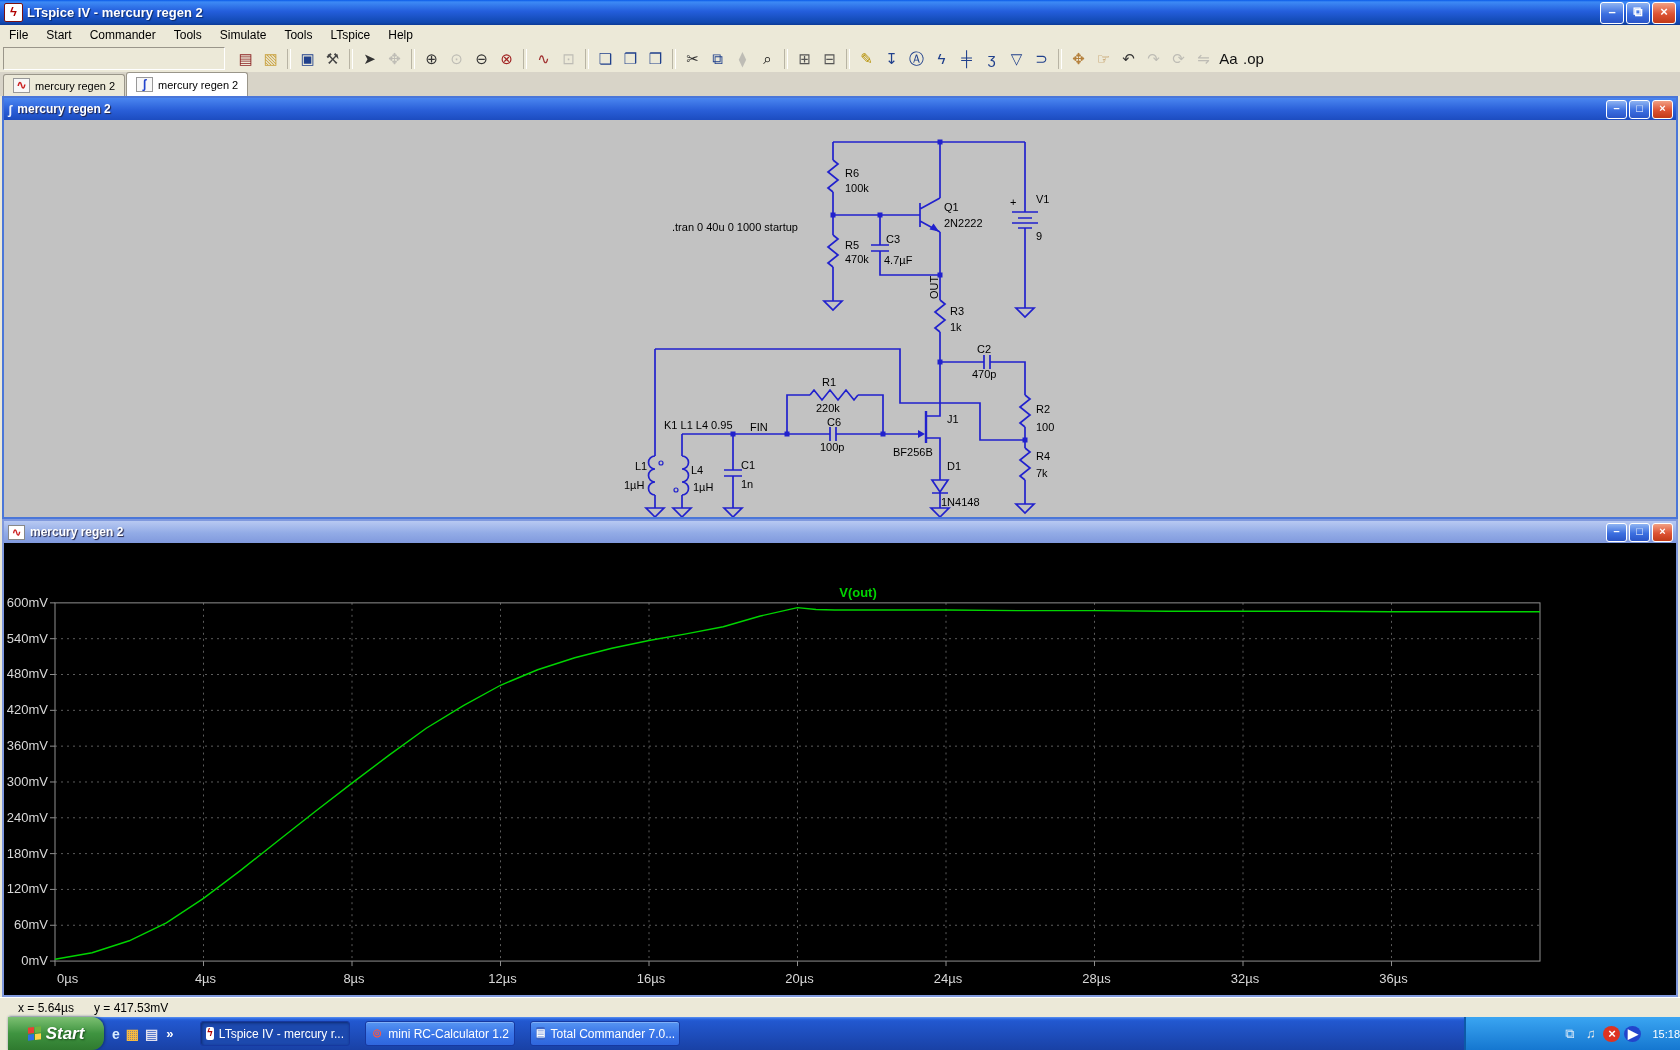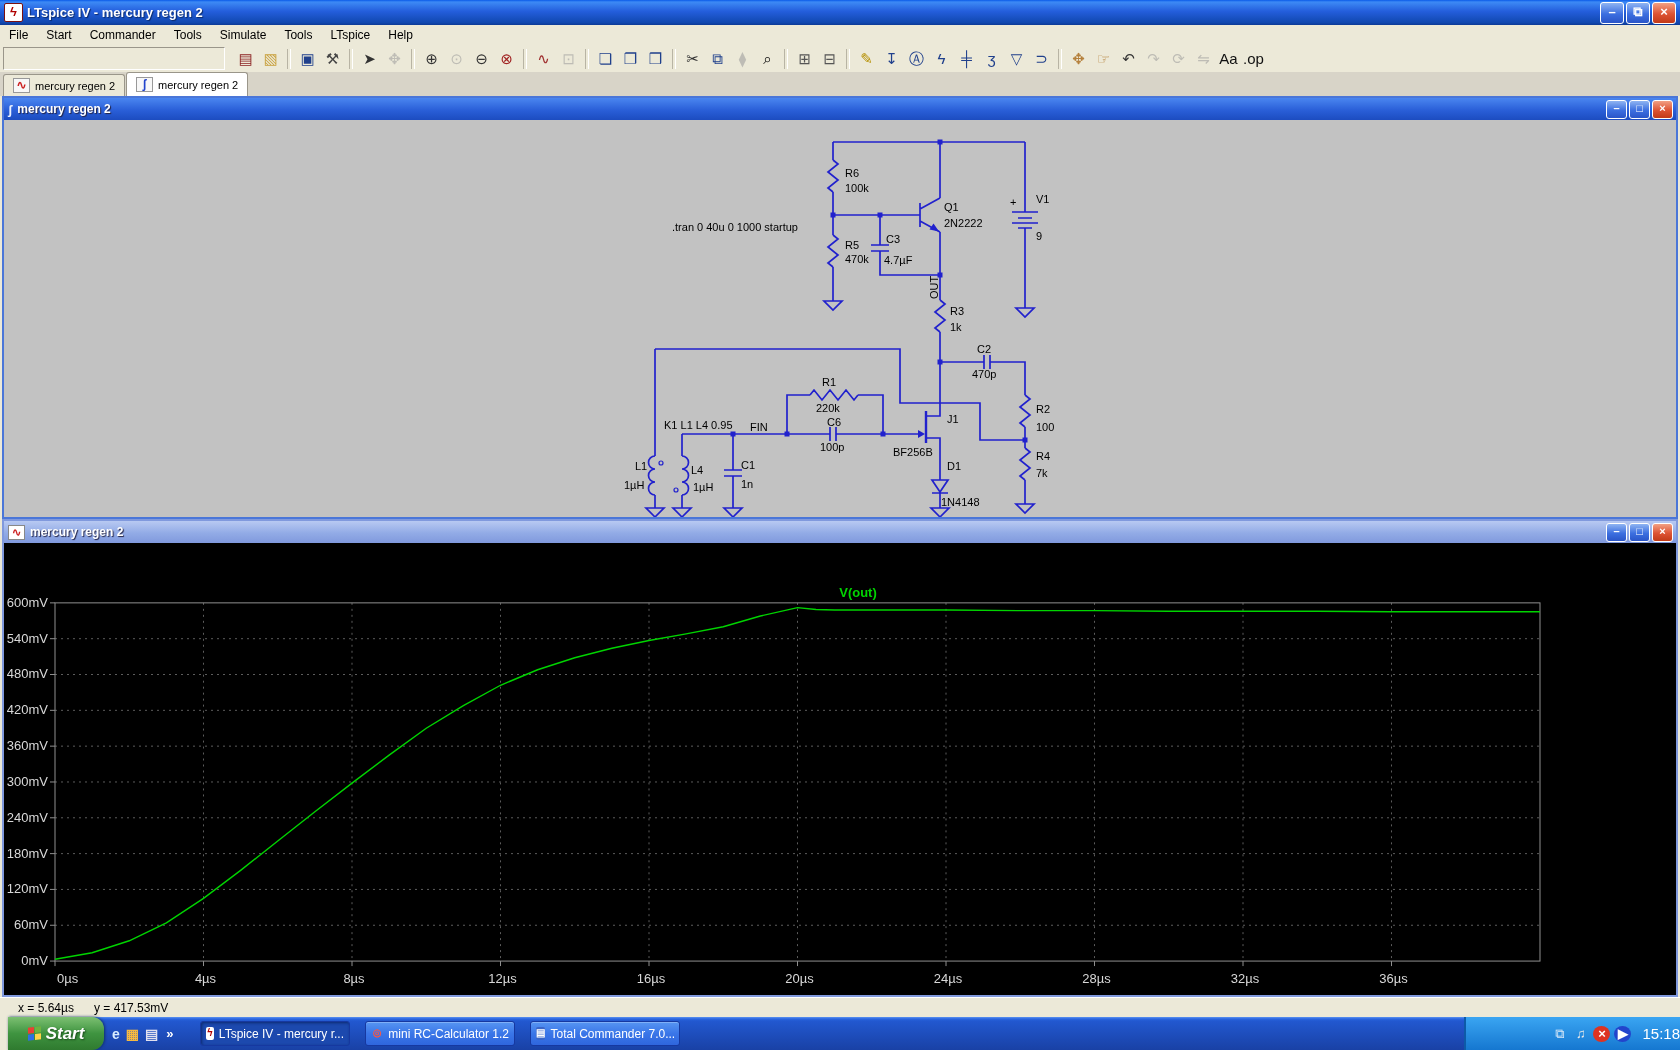--- a/index.html
+++ b/index.html
@@ -77,21 +77,21 @@
   #tasks{position:absolute;left:192px;top:4px;display:flex;gap:15px;}
   .task{width:150px;height:25px;border-radius:3px;border:1px solid #1638a0;display:flex;align-items:center;
     padding:0 5px;box-sizing:border-box;color:#fff;font-size:12px;white-space:nowrap;overflow:hidden;
     background:linear-gradient(180deg,#5795f2 0%,#3a76e8 50%,#2f66dd 100%);box-shadow:inset 0 1px 0 #7fb0f8;}
   .task.on{background:#1c49ae;box-shadow:inset 1px 1px 3px #0d2a70;}
   .task .ticn{width:15px;height:13px;line-height:12px;text-align:center;font-size:10px;font-weight:bold;margin-right:5px;border-radius:2px;}
   #tray{position:absolute;right:0;top:0;height:33px;width:224px;
     background:linear-gradient(180deg,#3aa5f2 0%,#1577d0 100%);border-left:2px solid #0d5aa8;
     display:flex;align-items:center;justify-content:flex-end;padding-right:8px;box-sizing:border-box;gap:5px;}
   .tricon{font-size:13px;width:17px;height:16px;line-height:16px;text-align:center;border-radius:2px;}
-  #clock{color:#fff;font-size:15px;margin-left:6px;}
+  #clock{color:#fff;font-size:11px;margin-left:6px;}
 </style>
 </head>
 <body>
 
 <div id="screen">
 
   <div id="titlebar">
     <span class="appicon">ϟ</span>
     <span class="ttext">LTspice IV - mercury regen 2</span>
     <span class="winbtns">

